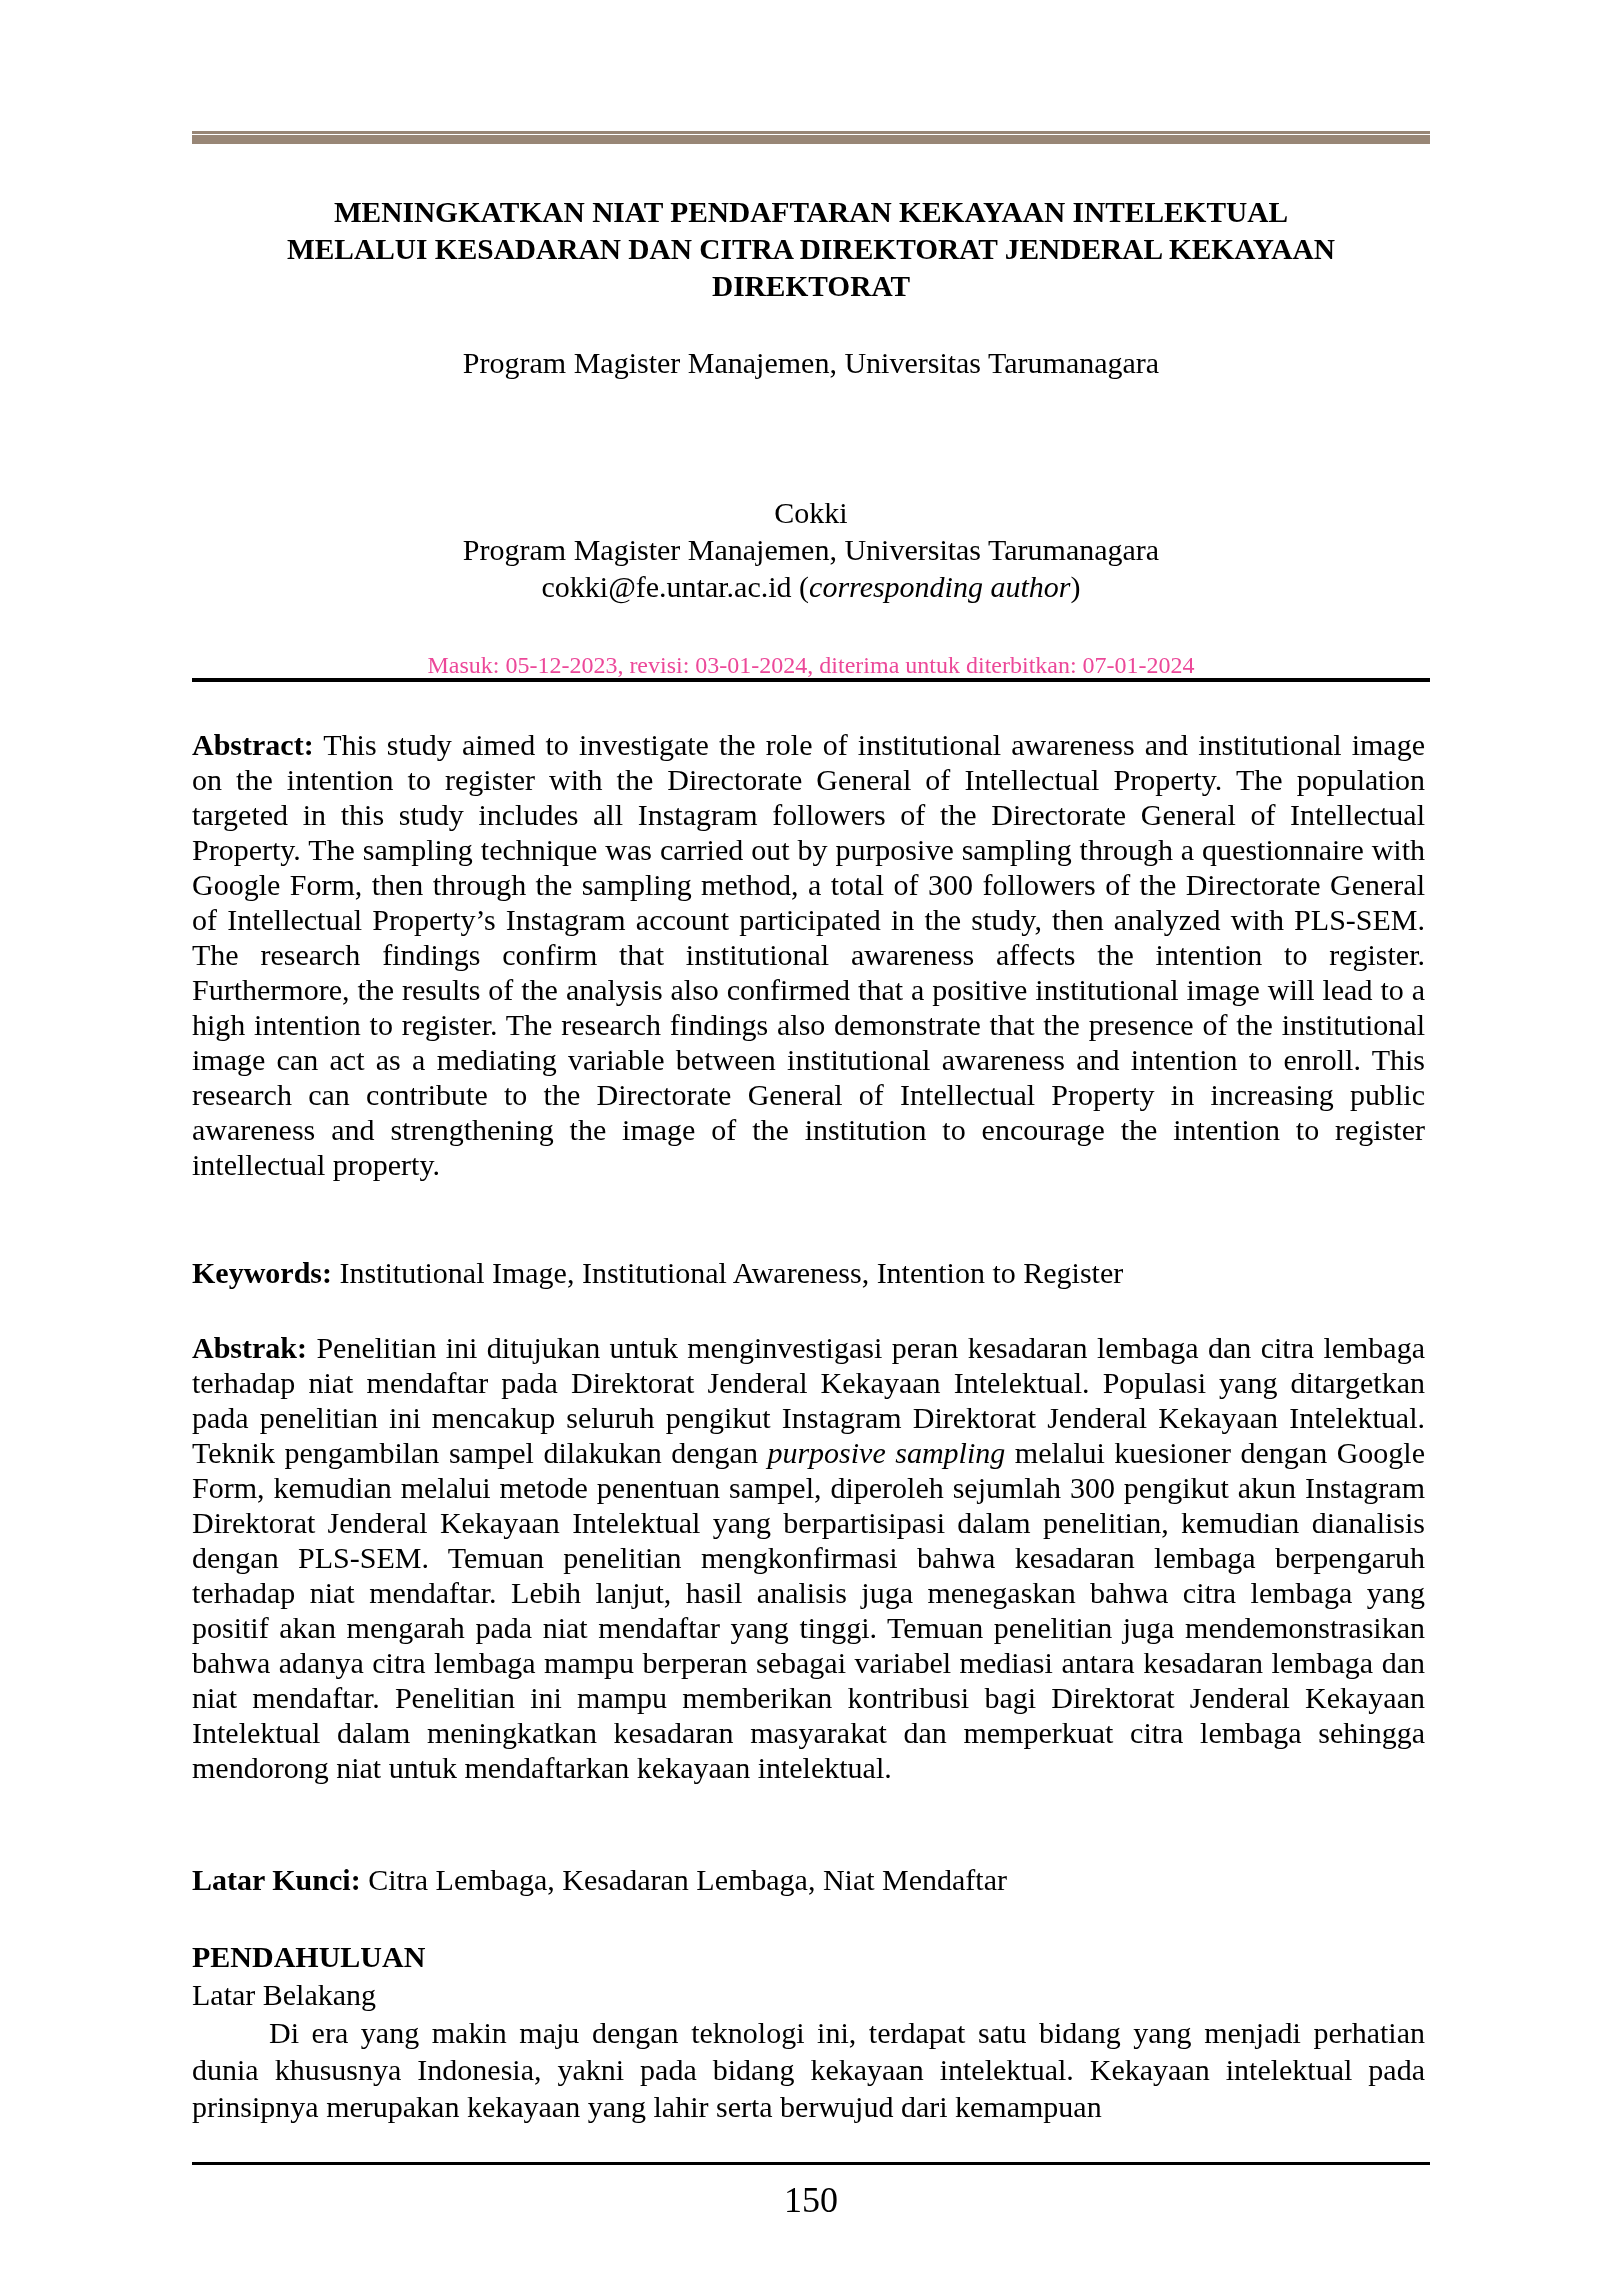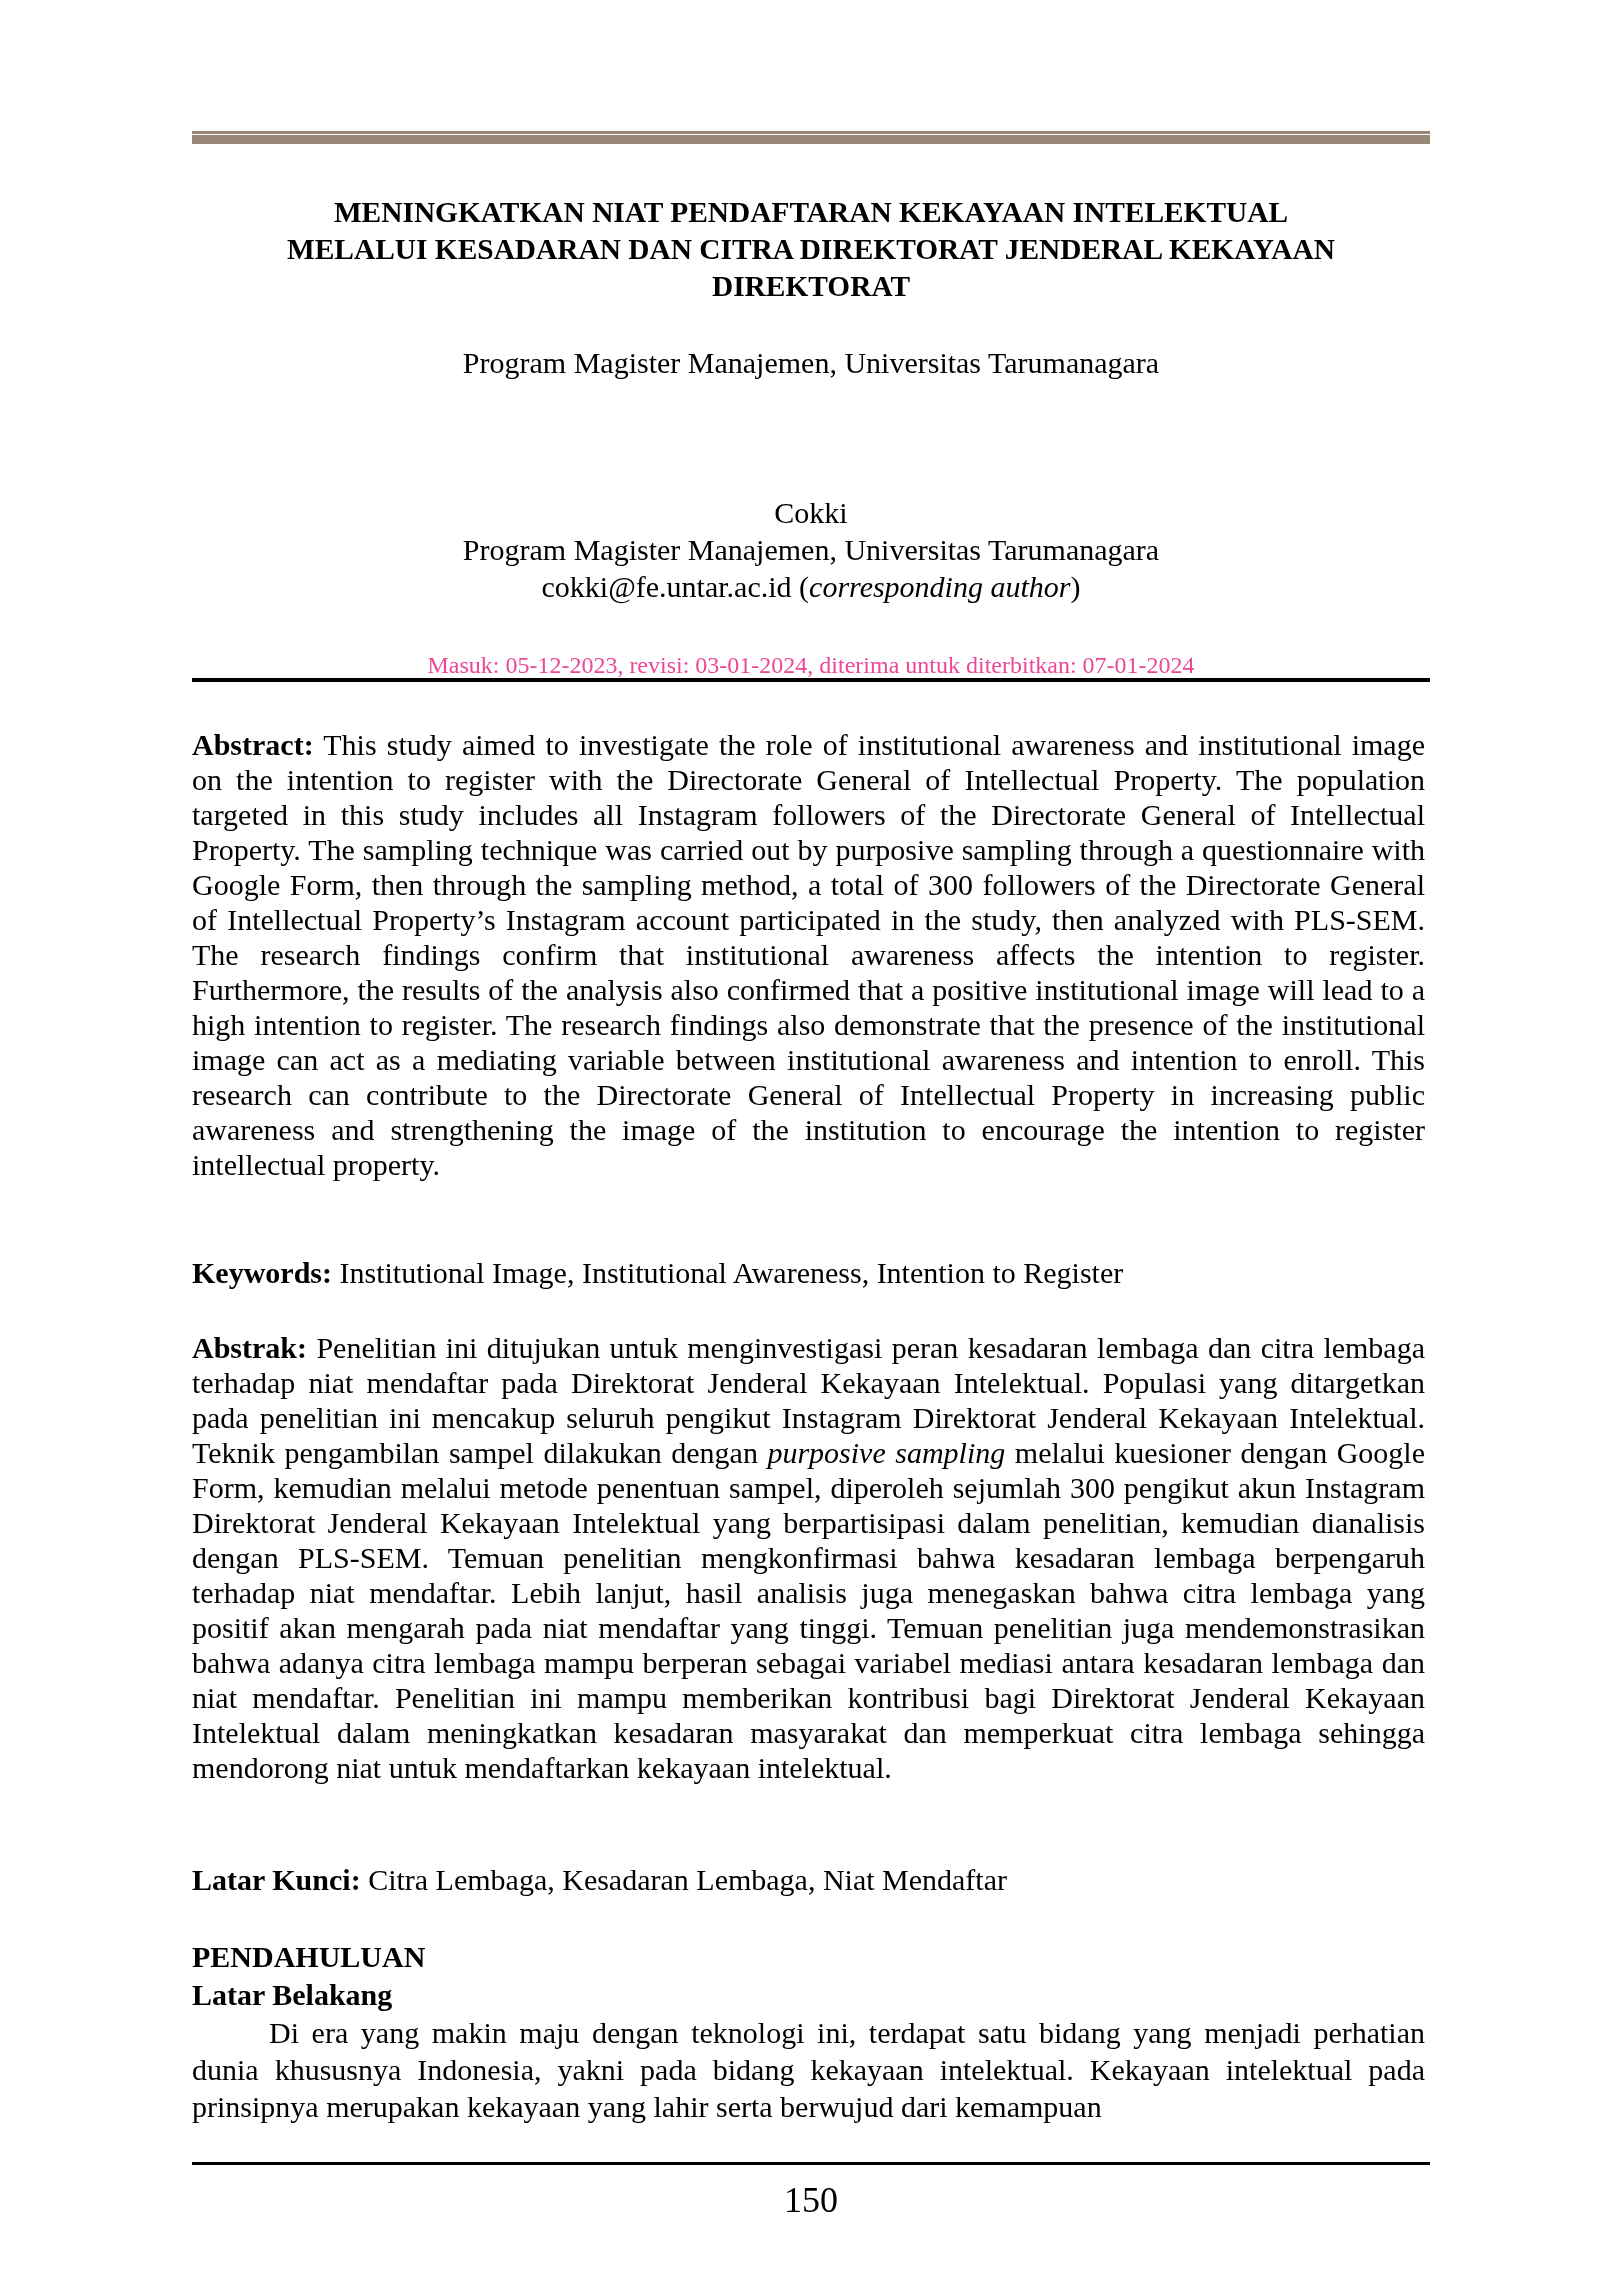--- a/index.html
+++ b/index.html
@@ -18,21 +18,21 @@
   .dates { left: 192px; top: 650px; width: 1238px; text-align: center; 
            font-size: 24px; line-height: 31px; color: #ec4899; white-space: nowrap; }
   .rule-top { left: 192px; top: 678px; width: 1238px; height: 3.9px; background: #000; }
   .para { left: 192px; width: 1233px; font-size: 30px; line-height: 35px; text-align: justify; }
   .para b { font-weight: bold; }
   .abs-en { top: 727px; }
   .kw-en { top: 1255px; text-align: left; white-space: nowrap; }
   .abs-id { top: 1330px; }
   .kw-id { top: 1862px; text-align: left; white-space: nowrap; }
   .h-sec { left: 192px; top: 1938px; font-size: 30px; font-weight: bold; line-height: 37px; white-space: nowrap; }
-  .h-sub { left: 192px; top: 1976px; font-size: 30px; font-weight: bold; line-height: 37px; white-space: nowrap; }
+  .h-sub { left: 192px; top: 1976px; font-size: 30px; font-weight: normal; line-height: 37px; white-space: nowrap; }
   .intro { top: 2014px; line-height: 37px; }
   .intro .indent { display: inline-block; width: 77px; }
   .rule-bottom { left: 192px; top: 2162px; width: 1238px; height: 2.6px; background: #000; }
   .pageno { left: 192px; top: 2183px; width: 1238px; text-align: center; font-size: 36px; line-height: 34px; }
   i { font-style: italic; }
 </style>
 </head>
 <body>
 
 <div class="abs hdr-thin"></div>

